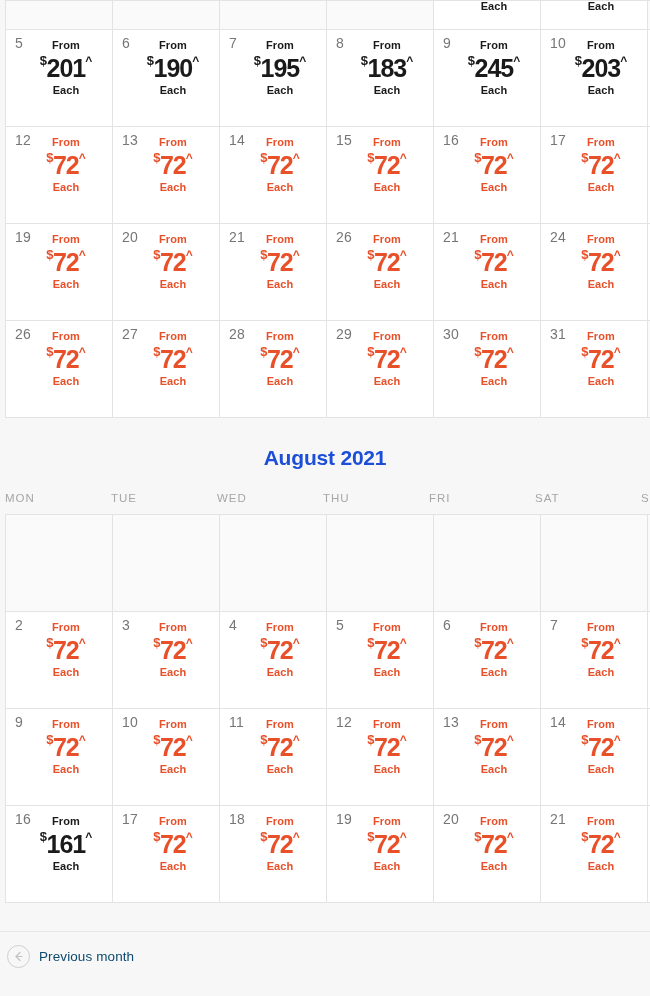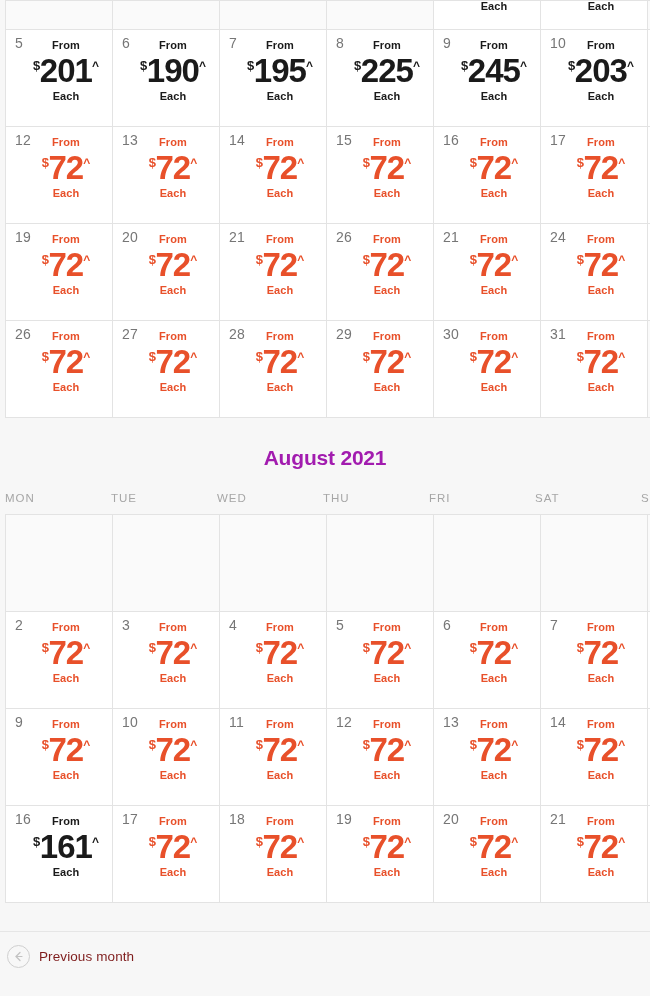--- a/index.html
+++ b/index.html
@@ -85,39 +85,39 @@
     white-space: nowrap;
     font-weight: bold;
   }
   .price .cur {
     font-size: 13px;
     vertical-align: 12px;
     font-weight: bold;
     letter-spacing: -0.5px;
   }
   .price .val {
-    font-size: 33px;
+    font-size: 25px;
     letter-spacing: -1px;
     font-weight: bold;
   }
   .price .caret {
     font-size: 12px;
     vertical-align: 12px;
     font-weight: bold;
   }
 
   .price.black { color: #1a1a1a; }
   .price.sale  { color: #e8502a; }
 
   
   .month-title {
     text-align: center;
     font-size: 21px;
     font-weight: bold;
-    color: #a21caf;
+    color: #1d4ed8;
     padding: 28px 0 22px 0;
     letter-spacing: -0.2px;
   }
   .dow-row {
     display: grid;
     grid-template-columns: repeat(7, 106px);
     width: 742px;
     margin-left: 5px;
     padding-bottom: 10px;
   }
@@ -147,21 +147,21 @@
     border: 1px solid #cfcfcf;
     border-radius: 50%;
     display: flex;
     align-items: center;
     justify-content: center;
     flex: none;
   }
   .circle-arrow svg { display: block; }
   .prev-label {
     font-size: 13.5px;
-    color: #7f1d1d;
+    color: #0c4a6e;
     letter-spacing: .1px;
   }
 </style>
 </head>
 <body>
 
 <div class="viewport">
   <div id="months-root">
       <div class="month-block">
         <div class="grid">
@@ -187,21 +187,21 @@
           <div class="cell">
             <span class="daynum">6</span>
             <div class="price black"><div class="from">From</div><div class="amount"><span class="cur">$</span><span class="val">190</span><span class="caret">^</span></div><div class="each">Each</div></div>
           </div>
           <div class="cell">
             <span class="daynum">7</span>
             <div class="price black"><div class="from">From</div><div class="amount"><span class="cur">$</span><span class="val">195</span><span class="caret">^</span></div><div class="each">Each</div></div>
           </div>
           <div class="cell">
             <span class="daynum">8</span>
-            <div class="price black"><div class="from">From</div><div class="amount"><span class="cur">$</span><span class="val">225</span><span class="caret">^</span></div><div class="each">Each</div></div>
+            <div class="price black"><div class="from">From</div><div class="amount"><span class="cur">$</span><span class="val">183</span><span class="caret">^</span></div><div class="each">Each</div></div>
           </div>
           <div class="cell">
             <span class="daynum">9</span>
             <div class="price black"><div class="from">From</div><div class="amount"><span class="cur">$</span><span class="val">245</span><span class="caret">^</span></div><div class="each">Each</div></div>
           </div>
           <div class="cell">
             <span class="daynum">10</span>
             <div class="price black"><div class="from">From</div><div class="amount"><span class="cur">$</span><span class="val">203</span><span class="caret">^</span></div><div class="each">Each</div></div>
           </div>
           <div class="cell">

